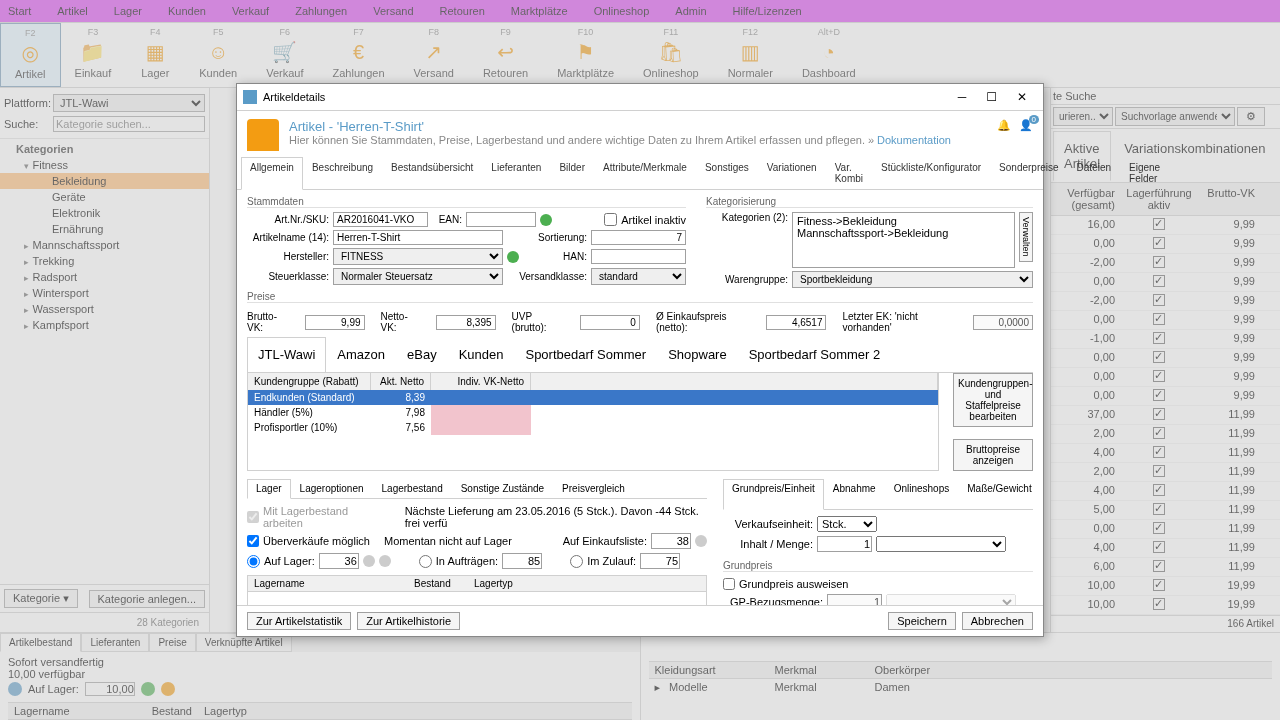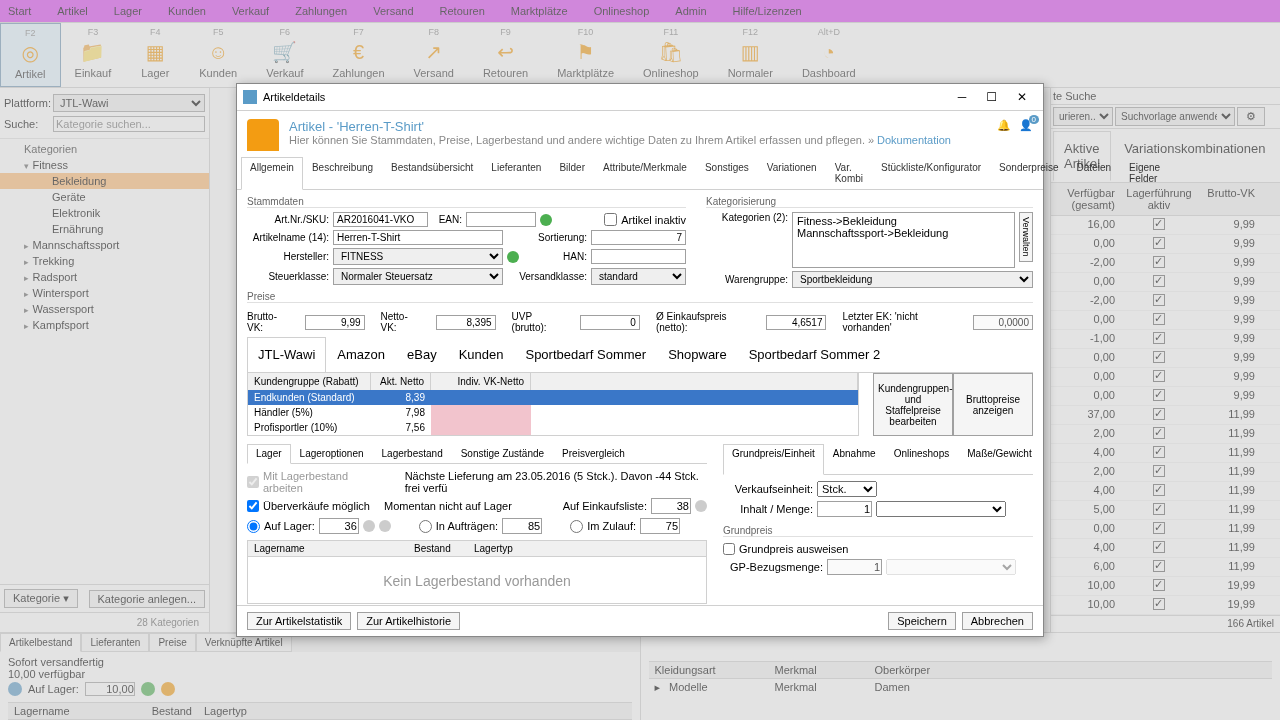--- a/index.html
+++ b/index.html
@@ -12,21 +12,21 @@
 .tb-key{font-size:9px;color:#888}
 .tb-ico{width:30px;height:30px;display:flex;align-items:center;justify-content:center;color:#f39c12;font-size:20px}
 .tb-lbl{color:#333}
 .main{display:flex;height:544px}
 .sidebar{width:210px;border-right:1px solid #d0d0d0;background:#fff;display:flex;flex-direction:column}
 .side-top{padding:4px;border-bottom:1px solid #e0e0e0}
 .side-row{display:flex;align-items:center;gap:4px;padding:2px 0}
 .side-row label{width:45px}
 .side-row select,.side-row input{flex:1;border:1px solid #a0a0a0;padding:1px 2px;font-size:11px}
 .tree{flex:1;overflow:auto;padding:2px 0}
-.tree-title{padding:2px 24px;font-weight:400;color:#333}
+.tree-title{padding:2px 16px;font-weight:700;color:#333}
 .tree-item{padding:2px 0 2px 24px;cursor:default}
 .tree-item.sub{padding-left:44px}
 .tree-item.sel{background:#fdba74}
 .tree-item::before{content:'▸';margin-right:4px;font-size:9px;color:#666}
 .tree-item.open::before{content:'▾'}
 .tree-item.leaf::before{content:'';margin-right:8px}
 .side-foot{border-top:1px solid #d0d0d0;padding:4px;display:flex;gap:4px;align-items:center;justify-content:space-between}
 .side-foot .cnt{flex:1;text-align:right;font-size:10px;color:#666;padding-right:6px}
 .btn{border:1px solid #a0a0a0;background:#f5f5f5;padding:2px 8px;font-size:11px;cursor:default}
 .content{flex:1;position:relative;background:#fafafa}
@@ -94,21 +94,21 @@
 .pgh{display:flex;background:#f0f0f0}
 .pgh span{padding:3px 6px;border-right:1px solid #d0d0d0;font-size:10px}
 .pgr{display:flex}
 .pgr span{padding:2px 6px;font-size:10px}
 .pgr.sel{background:#3a77c8;color:#fff}
 .pgr .pink{background:#f2c4cd}
 .pg1{width:123px}
 .pg2{width:60px;text-align:right}
 .pg3{width:100px;text-align:right}
 .pg4{flex:1}
-.pside{display:flex;flex-direction:row;gap:0;padding-left:6px}
+.pside{display:flex;flex-direction:column;gap:12px;padding-left:6px}
 .pside button{border:1px solid #a0a0a0;background:#f5f5f5;padding:4px;font-size:10px;width:80px}
 .prow{display:flex;gap:8px}
 .lower{display:flex;gap:16px;margin-top:8px}
 .lbox{flex:1}
 .ltabs{display:flex;border-bottom:1px solid #d0d0d0}
 .ltab{padding:3px 8px;font-size:10px;border:1px solid transparent}
 .ltab.active{border:1px solid #d0d0d0;border-bottom:1px solid #fff;margin-bottom:-1px}
 .lbody{padding:4px 0;font-size:10px}
 .lrow{display:flex;align-items:center;gap:4px;padding:2px 0}
 .lrow input[type=text]{border:1px solid #a0a0a0;width:40px;text-align:right;padding:1px}

